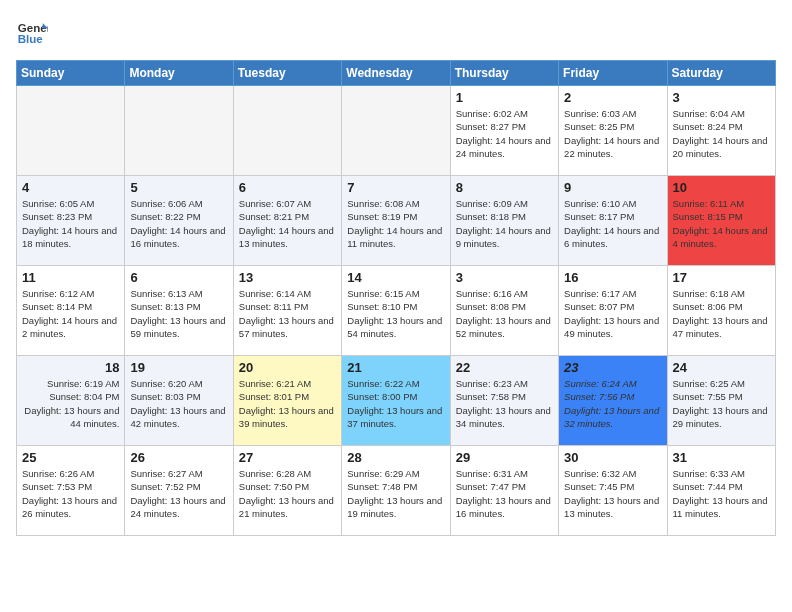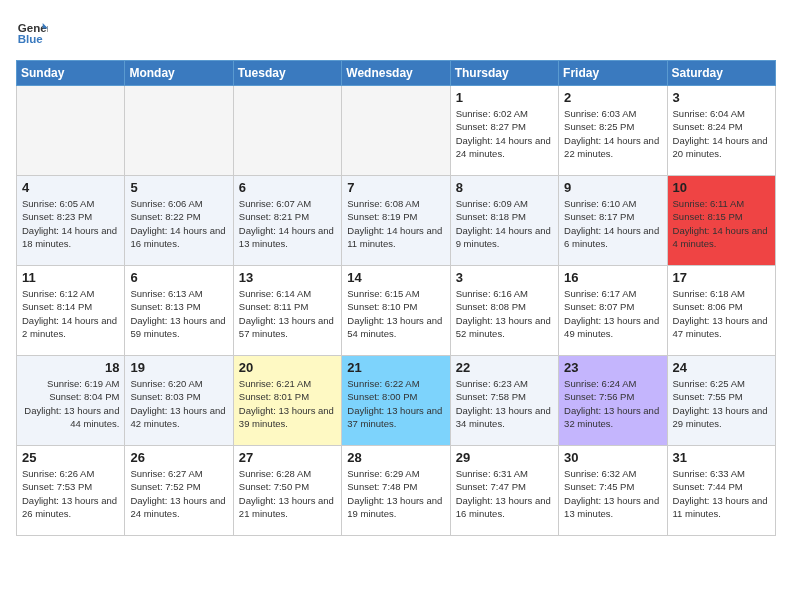--- a/index.html
+++ b/index.html
@@ -203,21 +203,21 @@
           <div class="cell-text">Sunrise: 6:21 AM<br>Sunset: 8:01 PM<br>Daylight: 13 hours and 39 minutes.</div>
         </td>
         <td style="background: #7dd3fc;">
           <span class="day-num">21</span>
           <div class="cell-text">Sunrise: 6:22 AM<br>Sunset: 8:00 PM<br>Daylight: 13 hours and 37 minutes.</div>
         </td>
         <td style="background: rgb(240, 244, 250);">
           <span class="day-num">22</span>
           <div class="cell-text">Sunrise: 6:23 AM<br>Sunset: 7:58 PM<br>Daylight: 13 hours and 34 minutes.</div>
         </td>
-        <td style="background: #c4b5fd;">
+        <td style="background: #3b82f6; font-style: italic;">
           <span class="day-num">23</span>
           <div class="cell-text">Sunrise: 6:24 AM<br>Sunset: 7:56 PM<br>Daylight: 13 hours and 32 minutes.</div>
         </td>
         <td style="background: rgb(240, 244, 250);">
           <span class="day-num">24</span>
           <div class="cell-text">Sunrise: 6:25 AM<br>Sunset: 7:55 PM<br>Daylight: 13 hours and 29 minutes.</div>
         </td>
       </tr>
       <tr>
         <td>

